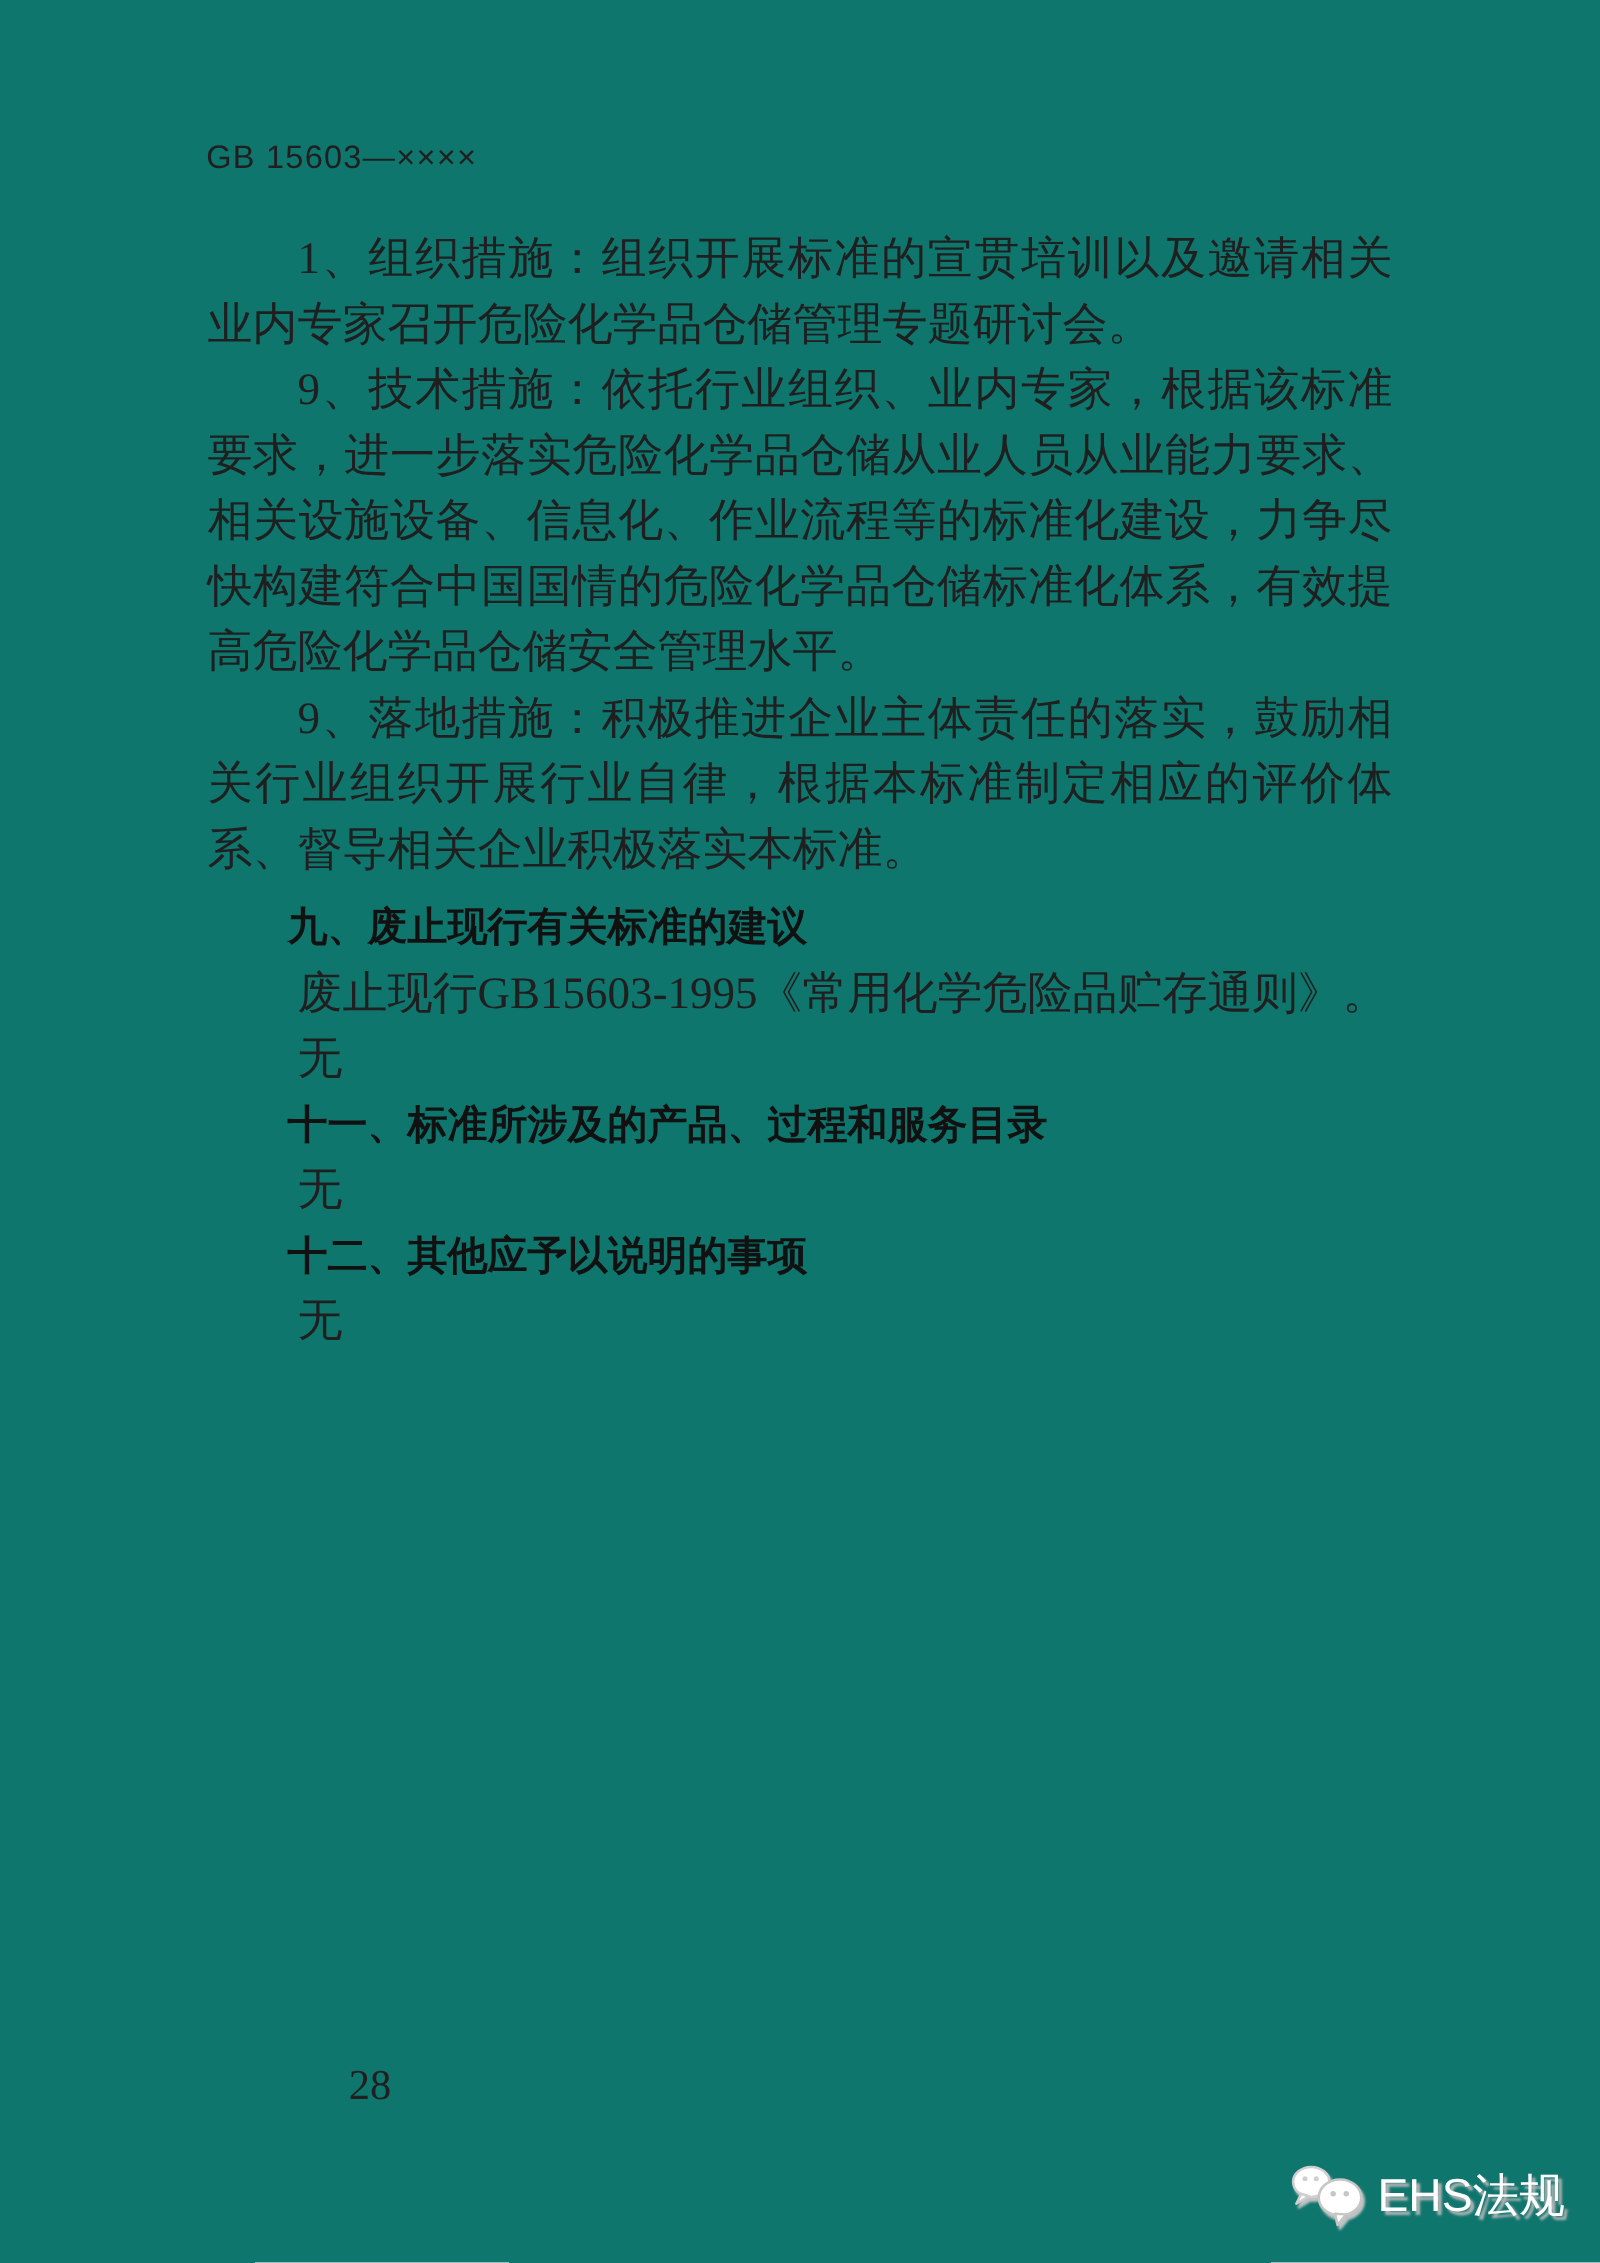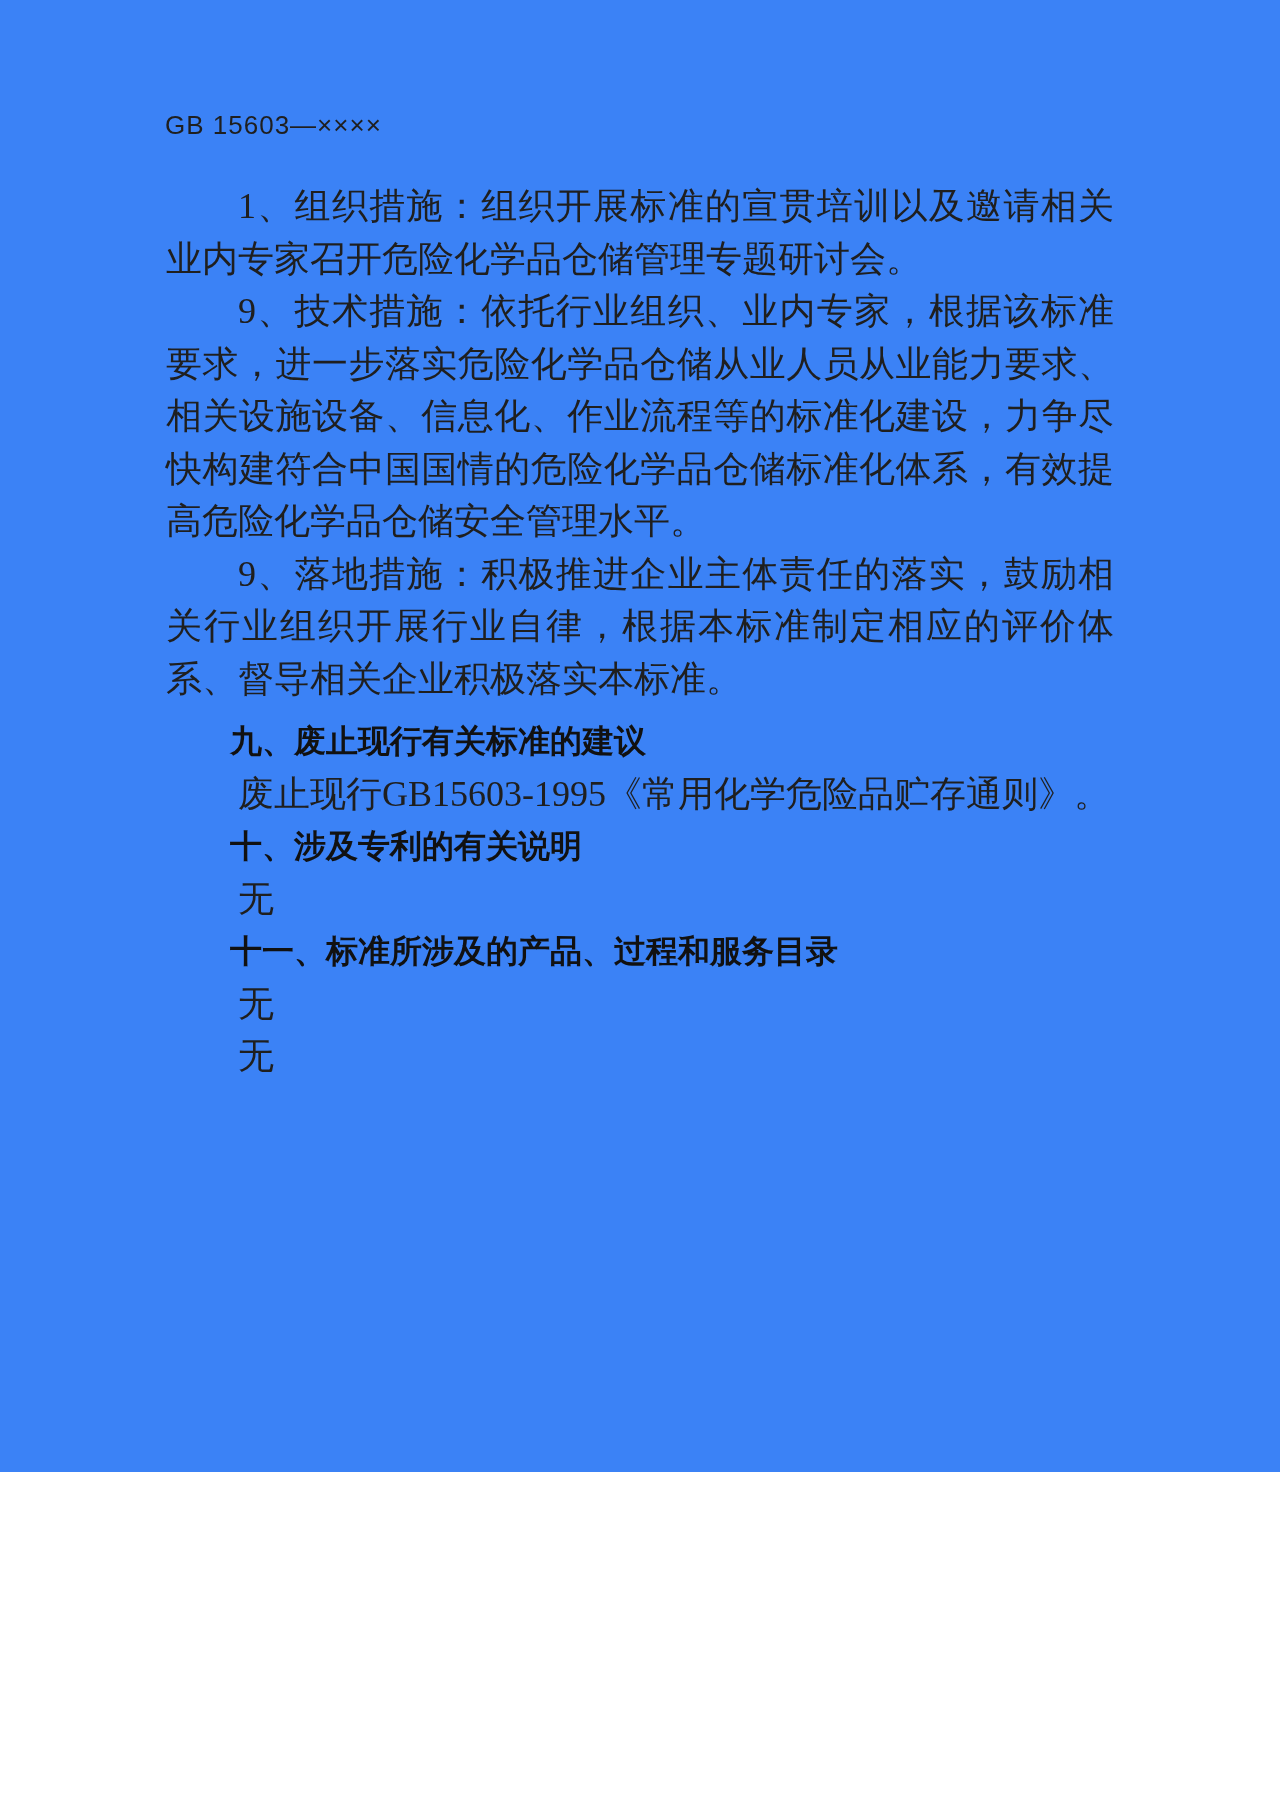--- a/index.html
+++ b/index.html
@@ -3,22 +3,22 @@
 <meta charset="utf-8">
 <style>
   html, body {
     margin: 0;
     padding: 0;
     background: #ffffff;
   }
   .page {
     position: relative;
     width: 1280px;
-    height: 1472px;
-    background: #3b82f6;
+    height: 1810px;
+    background: #0f766e;
     overflow: hidden;
     font-family: "Liberation Serif", "DejaVu Serif", serif;
     color: #1f1f1f;
   }
   .doc-header {
     position: absolute;
     left: 165px;
     top: 110px;
     font-family: "Liberation Sans", "DejaVu Sans", sans-serif;
     font-size: 26px;
@@ -92,26 +92,26 @@
   <div class="doc-header">GB 15603—××××</div>
 
   <div class="doc-body">
     <p>1、组织措施：组织开展标准的宣贯培训以及邀请相关业内专家召开危险化学品仓储管理专题研讨会。</p>
     <p>9、技术措施：依托行业组织、业内专家，根据该标准要求，进一步落实危险化学品仓储从业人员从业能力要求、相关设施设备、信息化、作业流程等的标准化建设，力争尽快构建符合中国国情的危险化学品仓储标准化体系，有效提高危险化学品仓储安全管理水平。</p>
     <p>9、落地措施：积极推进企业主体责任的落实，鼓励相关行业组织开展行业自律，根据本标准制定相应的评价体系、督导相关企业积极落实本标准。</p>
 
     <h2 class="first-section">九、废止现行有关标准的建议</h2>
     <p>废止现行GB15603-1995《常用化学危险品贮存通则》。</p>
 
-    <h2>十、涉及专利的有关说明</h2>
     <p>无</p>
 
     <h2>十一、标准所涉及的产品、过程和服务目录</h2>
     <p>无</p>
 
+    <h2>十二、其他应予以说明的事项</h2>
     <p>无</p>
   </div>
 
   <div class="page-number">28</div>
 
   <div class="watermark">
     <svg class="watermark-icon" viewBox="0 0 62 50" xmlns="http://www.w3.org/2000/svg">
 
       <g stroke="#cfcfcf" stroke-width="2" fill="#ffffff">
         <ellipse cx="17" cy="13.5" rx="14.5" ry="12"></ellipse>

